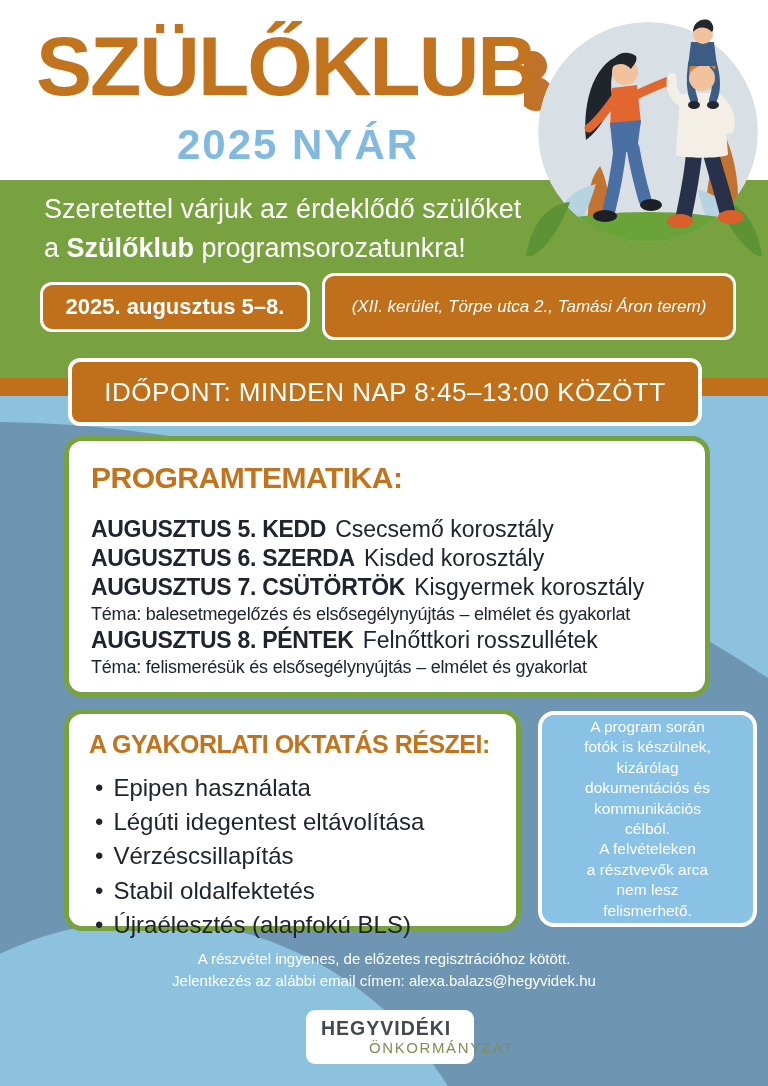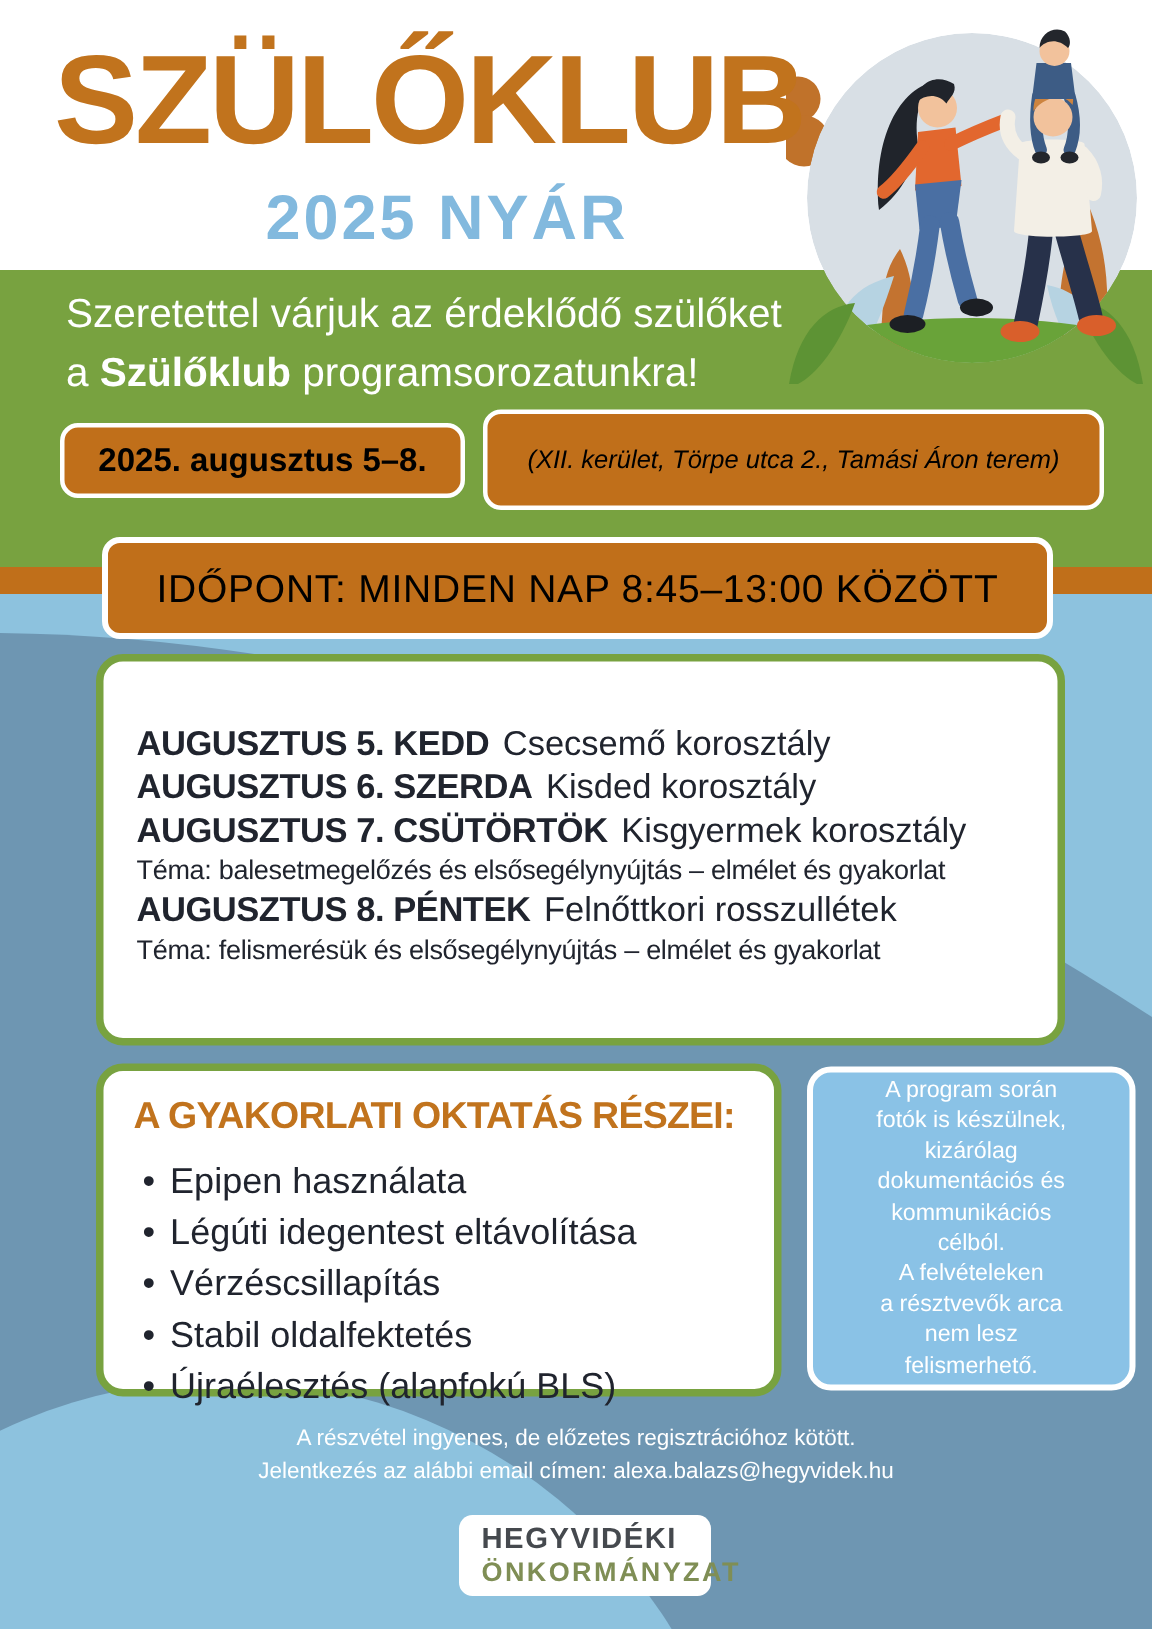--- a/index.html
+++ b/index.html
@@ -25,21 +25,21 @@
   .illustration{position:absolute;left:524px;top:4px;z-index:2;}
   
   .intro{
     position:absolute;left:44px;top:190px;width:560px;z-index:3;
     color:#ffffff;font-size:27px;line-height:1.45;
   }
   .intro b{font-weight:800;}
   
   .badge{
     position:absolute;background:#c06f1a;border:3px solid #ffffff;border-radius:12px;
-    color:#000000;display:flex;flex-direction:column;align-items:center;justify-content:center;
+    color:#ffffff;display:flex;flex-direction:column;align-items:center;justify-content:center;
     text-align:center;z-index:3;box-sizing:border-box;
   }
   .badge-date{left:40px;top:282px;width:270px;height:50px;font-size:22px;font-weight:800;}
   .badge-venue{left:322px;top:273px;width:414px;height:67px;}
   .venue-name{font-size:21px;font-weight:800;line-height:1.2;}
   .venue-address{font-size:17px;line-height:1.25;font-style:italic;}
   .badge-time{
     left:68px;top:358px;width:634px;height:68px;border-width:4px;
     font-size:26px;font-weight:400;letter-spacing:0.5px;
   }
@@ -73,21 +73,21 @@
     color:#ffffff;font-size:15px;line-height:1.45;
   }
   .footer b{font-weight:400;}
   .logo{
     position:absolute;left:306px;top:1010px;width:168px;height:54px;z-index:3;
     background:#ffffff;border-radius:9px;display:flex;align-items:center;
     padding:0 8px;box-sizing:border-box;gap:7px;
   }
   .logo-text{display:flex;flex-direction:column;line-height:1;}
   .logo-line1{color:#45494e;font-size:19.5px;font-weight:700;letter-spacing:1px;}
-  .logo-line2{color:#7f8e55;font-size:18px;font-weight:700;letter-spacing:1.6px;margin-top:2px;}
+  .logo-line2{color:#7f8e55;font-size:15px;font-weight:400;letter-spacing:1.6px;margin-top:2px;margin-left:48px;}
 </style>
 </head>
 <body>
 
 <div class="poster">
 
   <div class="band-green"></div>
   <div class="stripe-orange"></div>
   <div class="area-blue">
     <svg width="768" height="690" viewBox="0 0 768 690">
@@ -161,20 +161,21 @@
     <span>2025. augusztus 5–8.</span>
   </div>
   <div class="badge badge-venue">
     <div class="venue-address">(XII. kerület, Törpe utca 2., Tamási Áron terem)</div>
   </div>
   <div class="badge badge-time">
     <span>IDŐPONT: MINDEN NAP 8:45–13:00 KÖZÖTT</span>
   </div>
 
   <div class="card card-program">
+    <h2 class="card-title">PROGRAMTEMATIKA:</h2>
     <div class="program-list">
       <div class="prog-line"><span class="prog-day">AUGUSZTUS 5. KEDD</span><span class="prog-desc">Csecsemő korosztály</span></div>
       <div class="prog-line"><span class="prog-day">AUGUSZTUS 6. SZERDA</span><span class="prog-desc">Kisded korosztály</span></div>
       <div class="prog-line"><span class="prog-day">AUGUSZTUS 7. CSÜTÖRTÖK</span><span class="prog-desc">Kisgyermek korosztály</span></div>
       <div class="prog-tema">Téma: balesetmegelőzés és elsősegélynyújtás – elmélet és gyakorlat</div>
       <div class="prog-line"><span class="prog-day">AUGUSZTUS 8. PÉNTEK</span><span class="prog-desc">Felnőttkori rosszullétek</span></div>
       <div class="prog-tema">Téma: felismerésük és elsősegélynyújtás – elmélet és gyakorlat</div>
     </div>
   </div>
 

